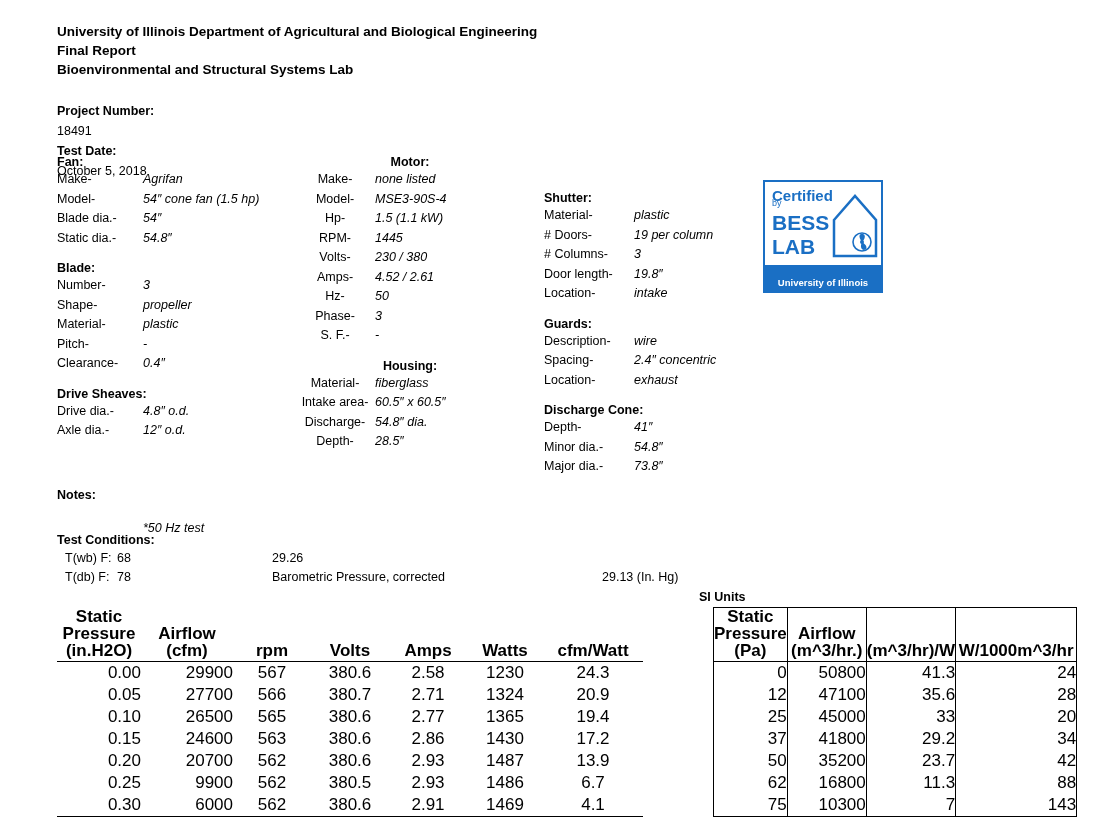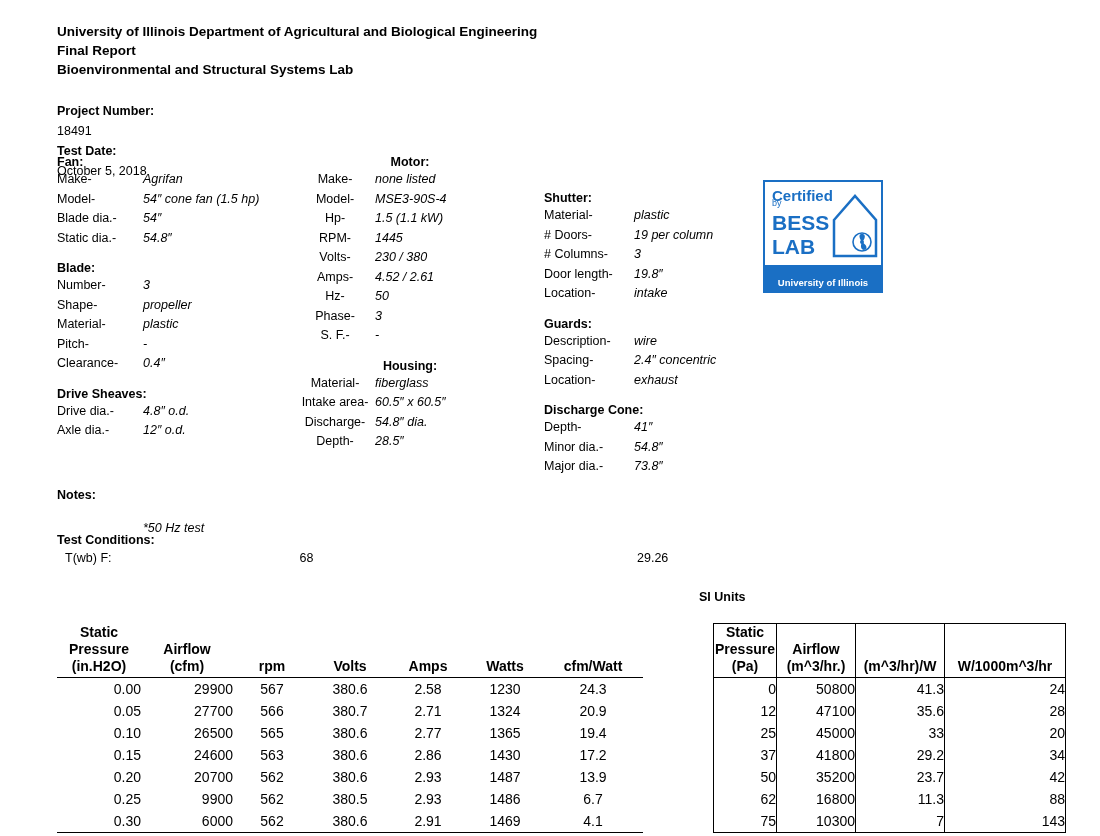--- a/index.html
+++ b/index.html
@@ -151,40 +151,40 @@
   .notes .val { font-style: italic; margin-top: 33px; }
 
   
   .tc {
     position: absolute;
     left: 57px;
     top: 533px;
     width: 700px;
   }
   .tc .title { font-weight: bold; margin-bottom: 2px; }
-  .tc .trow { display: flex; line-height: 19px; justify-content: space-between; }
+  .tc .trow { display: flex; line-height: 19px; }
   .tc .k   { width: 60px; flex: 0 0 60px; padding-left: 8px; box-sizing: border-box; }
   .tc .v   { width: 155px; flex: 0 0 155px; }
   .tc .d   { width: 330px; flex: 0 0 330px; }
   .tc .n   { width: 120px; flex: 0 0 120px; }
 
   
   .si-label {
     position: absolute;
     left: 699px;
     top: 590px;
     font-weight: bold;
     font-size: 12.5px;
   }
   table.data {
     position: absolute;
     left: 57px;
-    top: 623px;
+    top: 607px;
     border-collapse: collapse;
-    font-size: 14px;
+    font-size: 17px;
   }
   table.data th, table.data td {
     padding: 0;
     font-weight: normal;
   }
   table.data th.hd {
     font-weight: bold;
     text-align: center;
     vertical-align: bottom;
     line-height: 17px;
@@ -417,20 +417,26 @@
     <span class="lbl">Notes:</span>
     <span class="val">*50 Hz test</span>
   </div>
 
   <div class="tc">
     <div class="title">Test Conditions:</div>
     <div class="trow">
       <span class="k">T(wb) F:</span>
       <span class="v">68</span>
       <span class="n">29.26</span>
+    </div>
+    <div class="trow">
+      <span class="k">T(db) F:</span>
+      <span class="v">78</span>
+      <span class="d">Barometric Pressure, corrected</span>
+      <span class="n">29.13 (In. Hg)</span>
     </div>
   </div>
 
   <div class="si-label">SI Units</div>
 
   <table class="data">
     <thead>
       <tr>
         <th class="hd c-sp">
           <div>Static</div>

